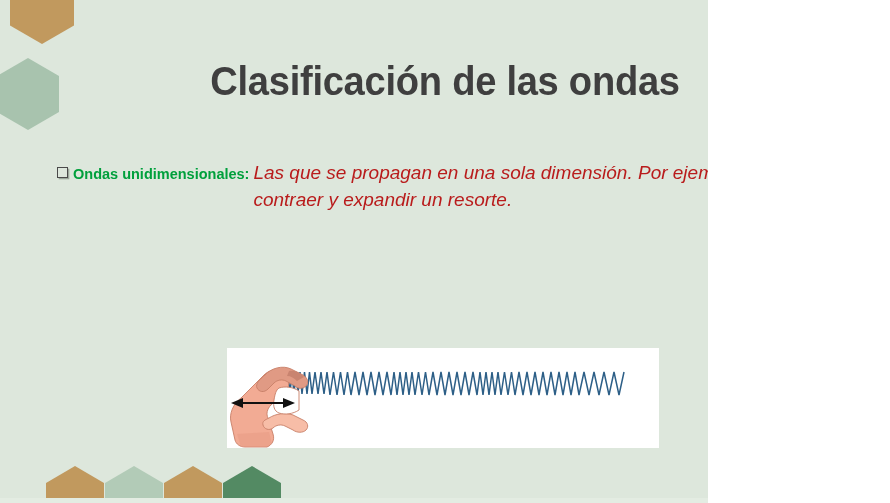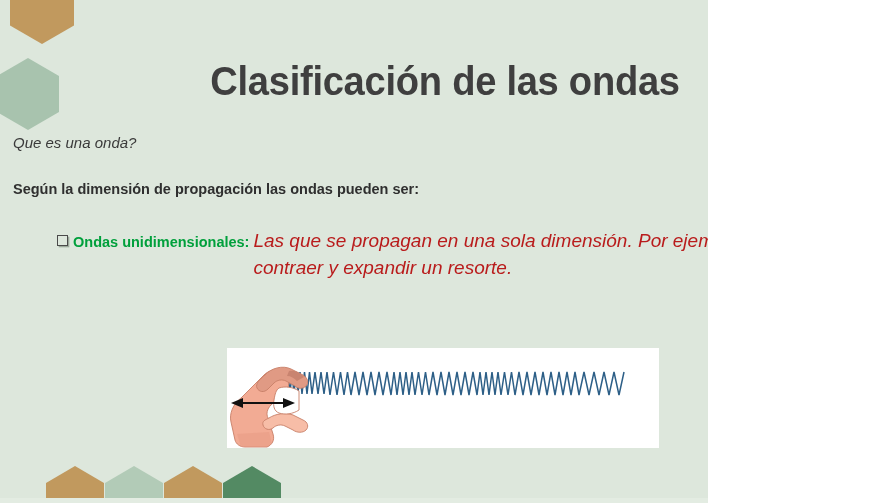--- a/index.html
+++ b/index.html
@@ -161,25 +161,23 @@
   <div class="hex" style="left:855px; top:370px; width:62px; height:72px; background:#9b9384;"></div>
   <div class="hex" style="left:804px; top:402px; width:62px; height:72px; background:#a8c3ae;"></div>
   <div class="hex" style="left:833px; top:432px; width:62px; height:72px; background:#3d7a4e;"></div>
   <div class="hex" style="left:878px; top:432px; width:62px; height:72px; background:#47805a;"></div>
   <div class="hex" style="left:752px; top:462px; width:62px; height:72px; background:#a8c3ae;"></div>
 
   <div id="title">Clasificación de las ondas</div>
 
   <div id="body-text">
 
-    <p class="q-line">Que es una onda?</p>
-
-
-
-    <p class="p-line" id="heading-dim">Según la dimensión de propagación las ondas pueden ser:</p>
+
+
+
 
     <div id="bullet-row">
       <span id="bullet-marker"></span>
       <span id="bullet-term">Ondas unidimensionales:</span>
       <span id="bullet-desc">Las que se propagan en una sola dimensión. Por ejemplo: al contraer y expandir un resorte.</span>
     </div>
 
   </div>
 
   <div id="illustration">

